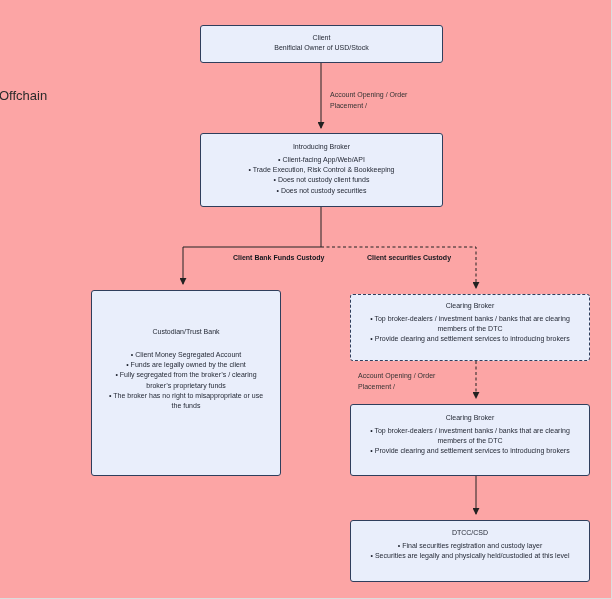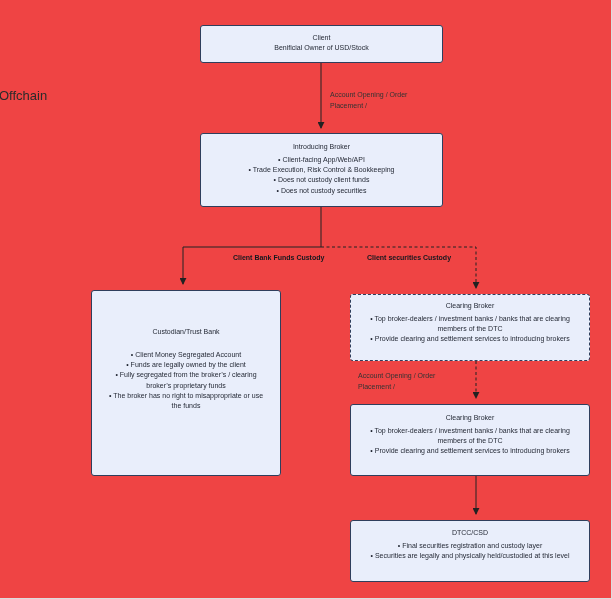--- a/index.html
+++ b/index.html
@@ -1,19 +1,19 @@
 <!DOCTYPE html>
 <html style="--box-fill: #e9eefb; --box-border: #2f3e5c; --arrow: #222222;"><head>
 <meta charset="utf-8">
 <style>
   html,body { margin:0; padding:0; background:#ffffff; }
   #canvas {
     position:relative;
     width:612px; height:599px;
-    background:#ef4444;
+    background:#fca5a5;
     font-family:"Liberation Sans","DejaVu Sans",sans-serif;
     color:#222;
     overflow:hidden;
     border-right:1px solid #dcdcdc;
     border-bottom:1px solid #dcdcdc;
     box-sizing:border-box;
   }
   .box {
     position:absolute;
     box-sizing:border-box;

